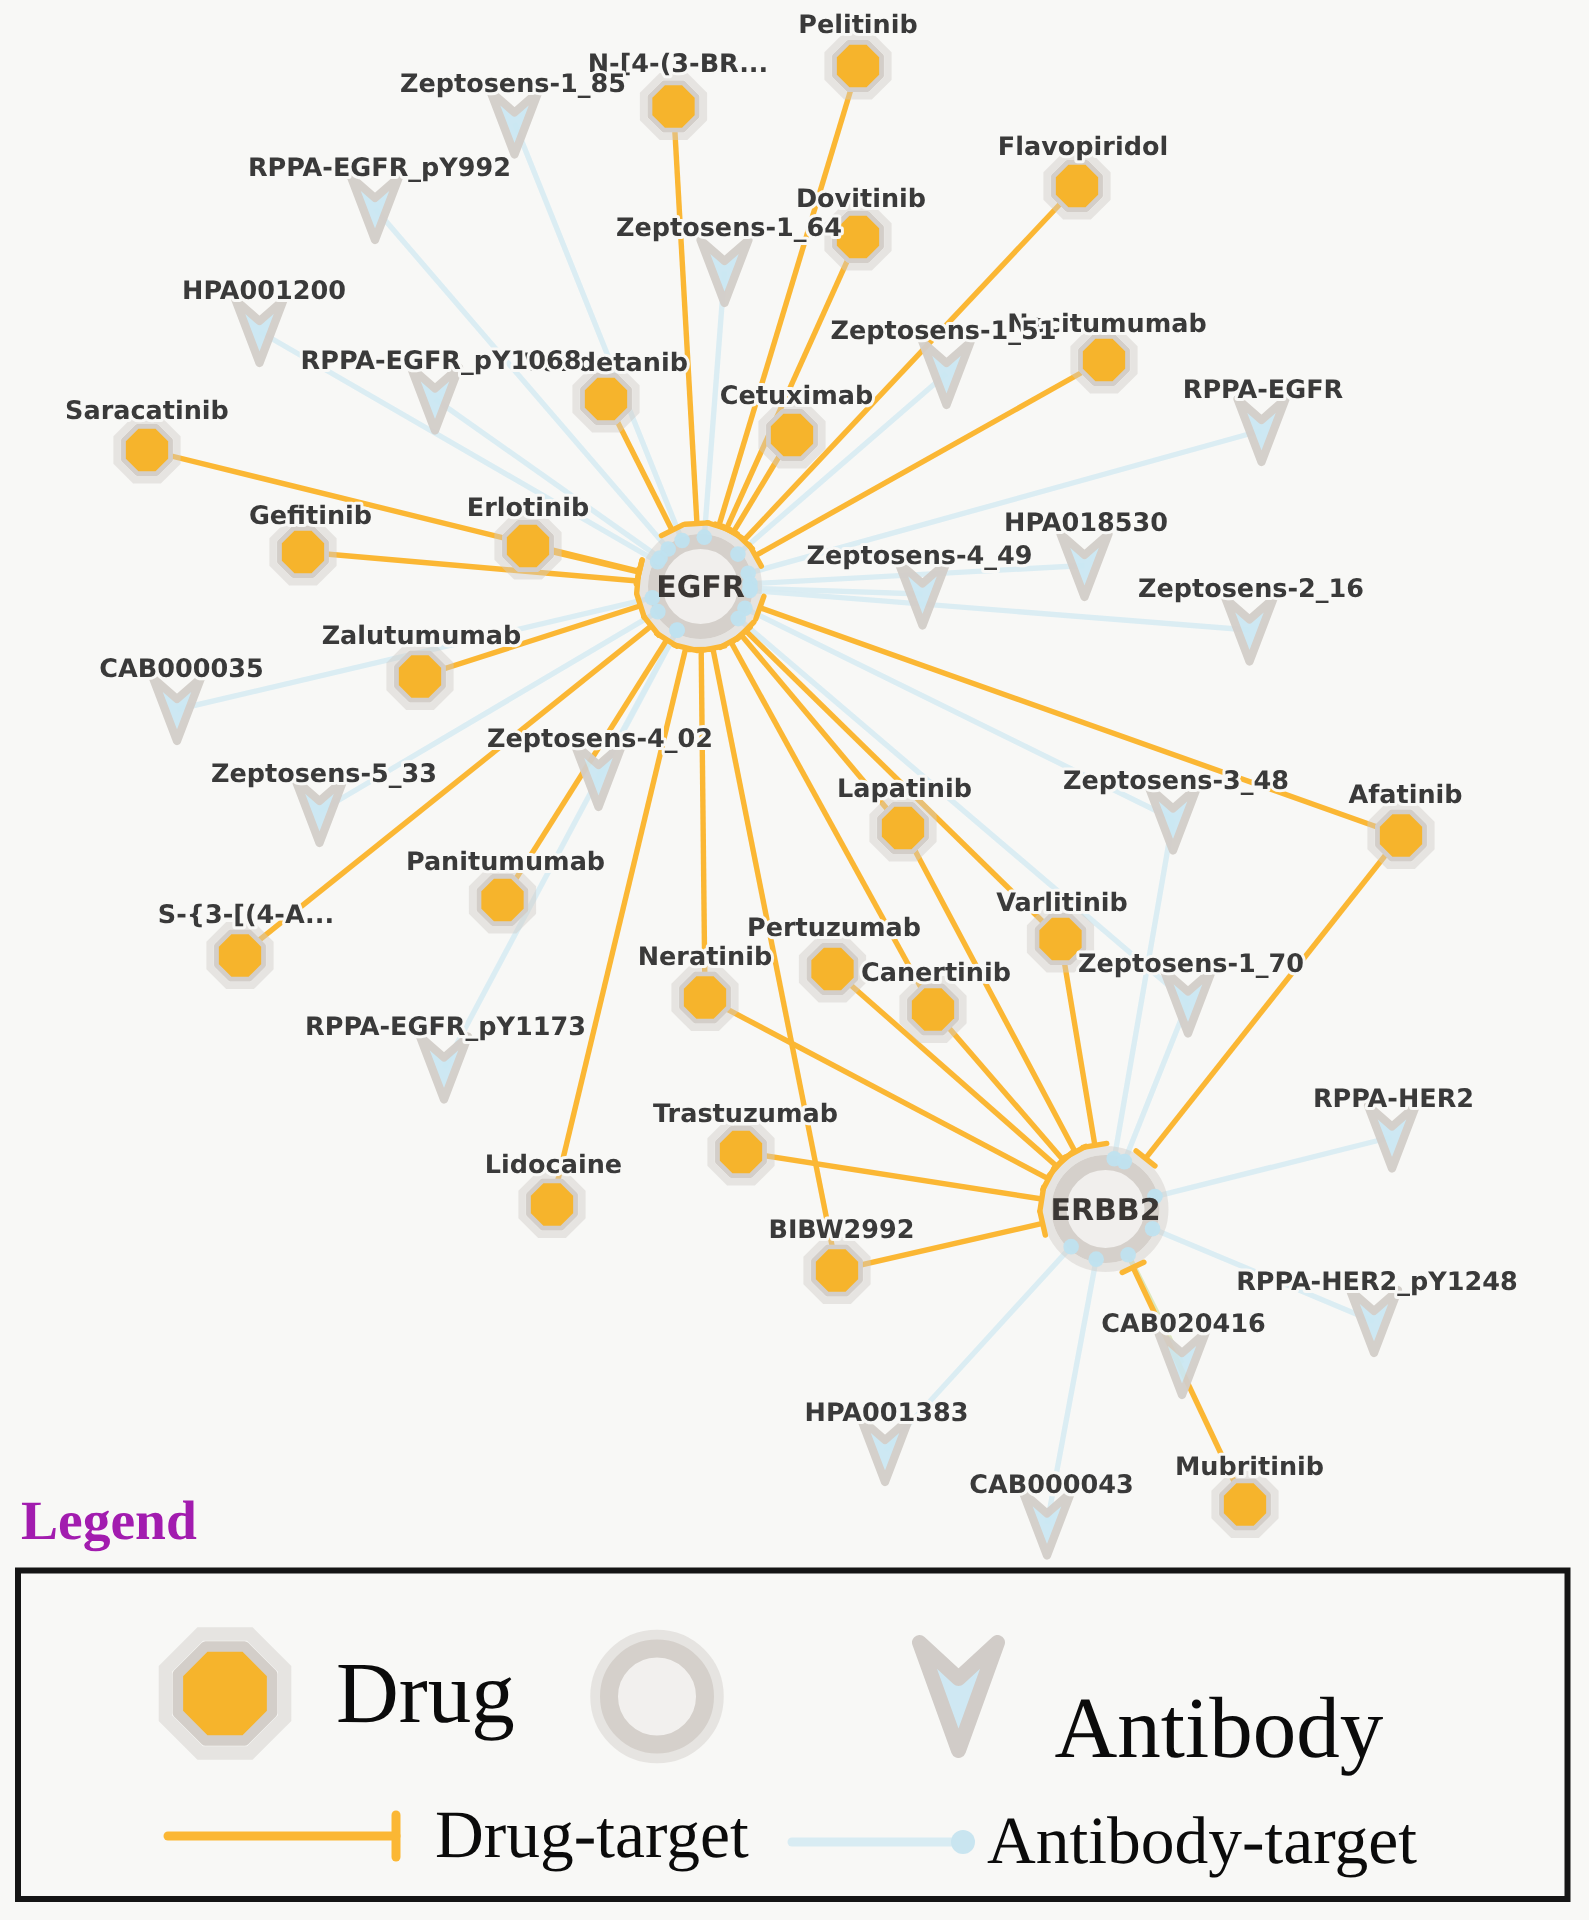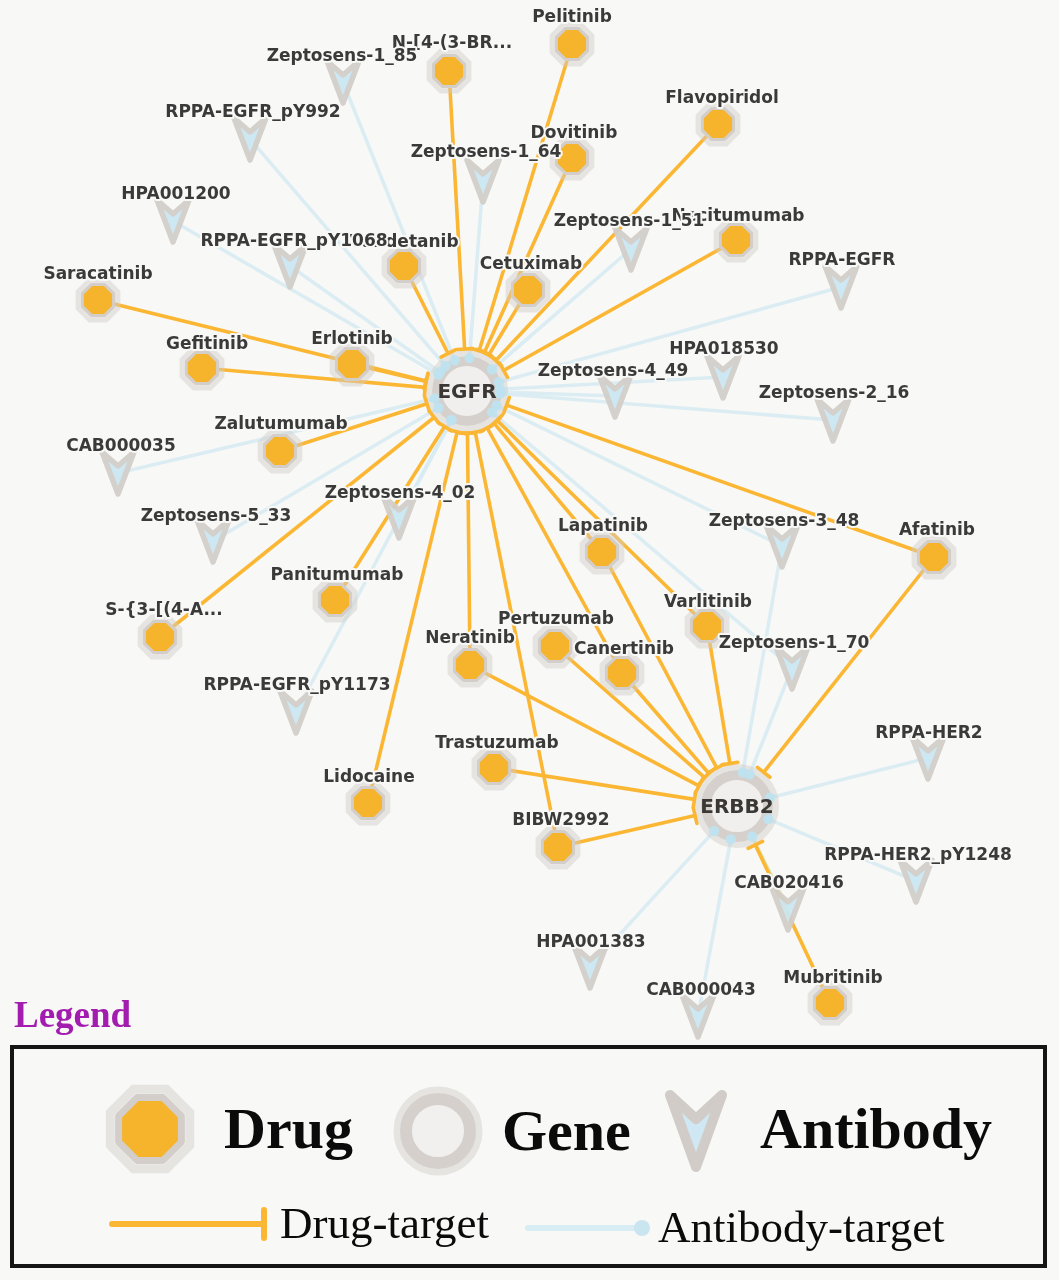--- a/index.html
+++ b/index.html
@@ -25,29 +25,29 @@
     font-family:"Liberation Serif","DejaVu Serif",serif;
     font-weight:bold;font-size:37px;color:#a21caf;
   }
   .legend-box{
     position:absolute;left:10px;top:1045px;width:1029px;height:215px;
     border:4px solid #151515;background:#f8f8f6;
   }
   .li{position:absolute;display:flex;align-items:center;}
   .li-label{
     font-family:"Liberation Serif","DejaVu Serif",serif;
-    color:#0b0b0b;font-size:58px;line-height:1;white-space:nowrap;font-weight:bold;
+    color:#0b0b0b;font-size:58px;line-height:1;white-space:nowrap;
   }
   .li-edge-label{
     font-family:"Liberation Serif","DejaVu Serif",serif;
     color:#0b0b0b;font-size:45px;line-height:1;white-space:nowrap;
   }
   #li-drug{left:88px;top:32px;}
   #li-gene{left:378px;top:36px;}
-  #li-antibody{left:640px;top:28px;}
+  #li-antibody{left:583px;top:28px;align-items:flex-end;}
   #li-drugtarget{left:92px;top:152px;}
   #li-abtarget{left:508px;top:156px;}
 </style>
 </head>
 <body>
 
 <svg id="graph" width="1059" height="1280" viewBox="0 0 1059 1280">
   <g id="layer-ab-edges">
       <line x1="343" y1="82" x2="454.70993827001564" y2="360.3739590760873" stroke="#d8ecf3" stroke-width="3.6" opacity="0.88"></line>
       <line x1="250" y1="139" x2="445.46673653312405" y2="365.9936295223376" stroke="#d8ecf3" stroke-width="3.6" opacity="0.88"></line>
@@ -383,36 +383,35 @@
       <polygon points="79.4,61.0 61.0,79.4 35.0,79.4 16.6,61.0 16.6,35.0 35.0,16.6 61.0,16.6 79.4,35.0" fill="#f6b42c" stroke="#d3cec9" stroke-width="7" stroke-linejoin="round"></polygon>
     </svg>
     <span class="li-label" style="margin-left:26px">Drug</span>
   </div>
 
   <div class="li" id="li-gene">
     <svg width="92" height="92">
       <circle cx="46" cy="46" r="41" fill="none" stroke="rgba(209,204,199,0.45)" stroke-width="7"></circle>
       <circle cx="46" cy="46" r="32" fill="#f2f0ee" stroke="#d5d0cb" stroke-width="12"></circle>
     </svg>
-    <span class="li-label" style="margin-left:18px">Gene</span>
   </div>
 
   <div class="li" id="li-antibody">
     <svg width="84" height="104">
       <path d="M 16,18 L 42,90 L 68,18 L 42,42 Z" fill="#cde8f3" stroke="#cfcac6" stroke-width="10" stroke-linejoin="round" opacity="0.95"></path>
     </svg>
     <span class="li-label" style="margin-left:22px">Antibody</span>
   </div>
 
   <div class="li" id="li-drugtarget">
     <svg width="168" height="44">
       <line x1="6" y1="22" x2="158" y2="22" stroke="#fbb734" stroke-width="6" stroke-linecap="round"></line>
       <line x1="158" y1="8" x2="158" y2="36" stroke="#fbb734" stroke-width="6" stroke-linecap="round"></line>
     </svg>
-    <span class="li-edge-label" style="margin-left:6px">Drug-target</span>
+    <span class="li-edge-label" style="margin-left:16px">Drug-target</span>
   </div>
 
   <div class="li" id="li-abtarget">
     <svg width="136" height="40">
       <line x1="6" y1="20" x2="114" y2="20" stroke="#d8ecf3" stroke-width="6" stroke-linecap="round"></line>
       <circle cx="120" cy="20" r="8" fill="#c9e5f0"></circle>
     </svg>
     <span class="li-edge-label" style="">Antibody-target</span>
   </div>
 

